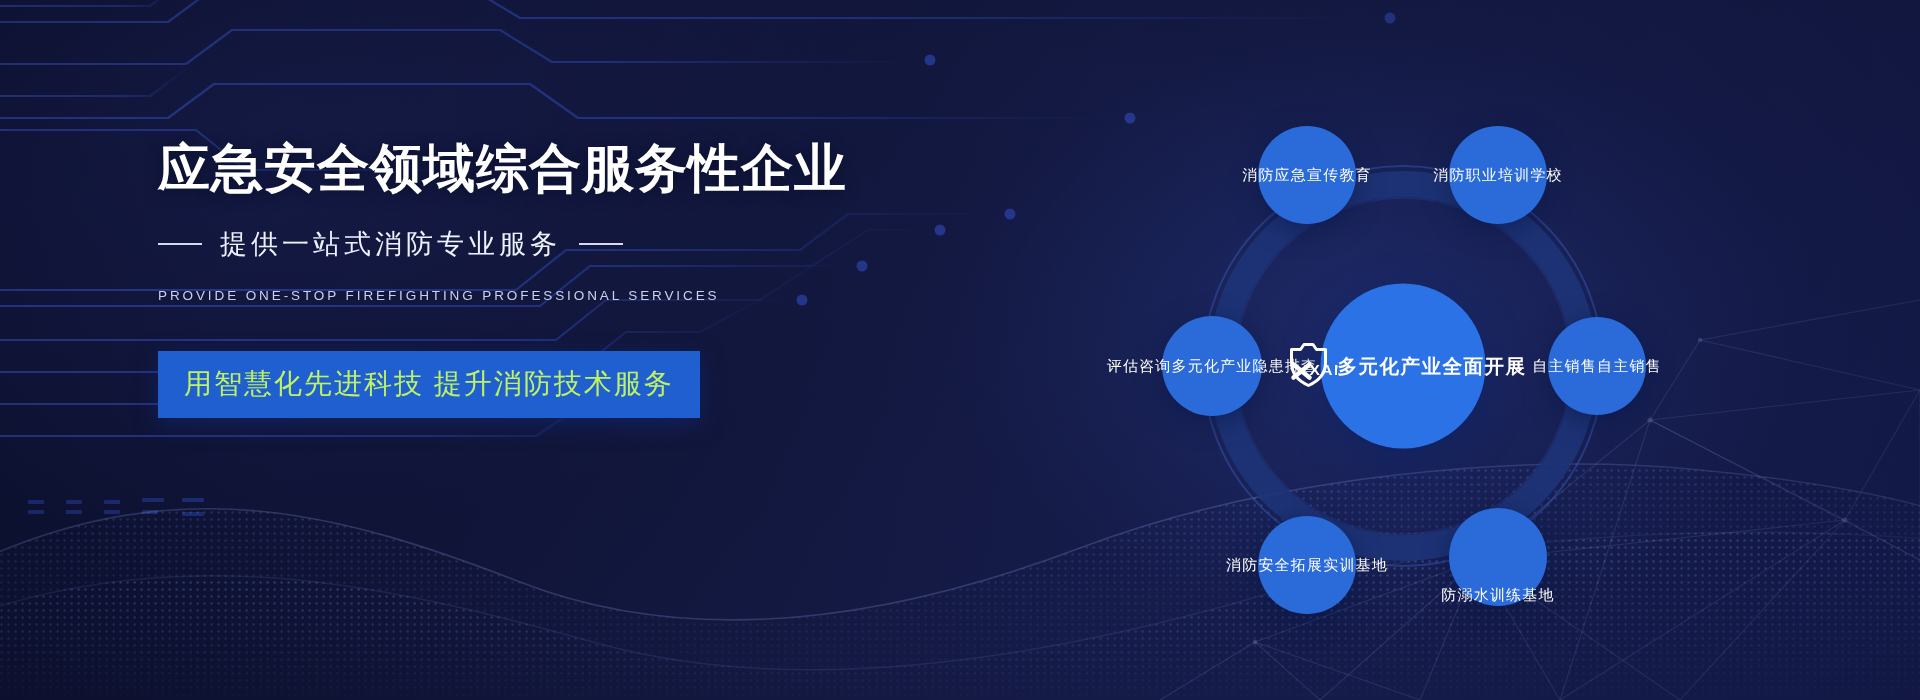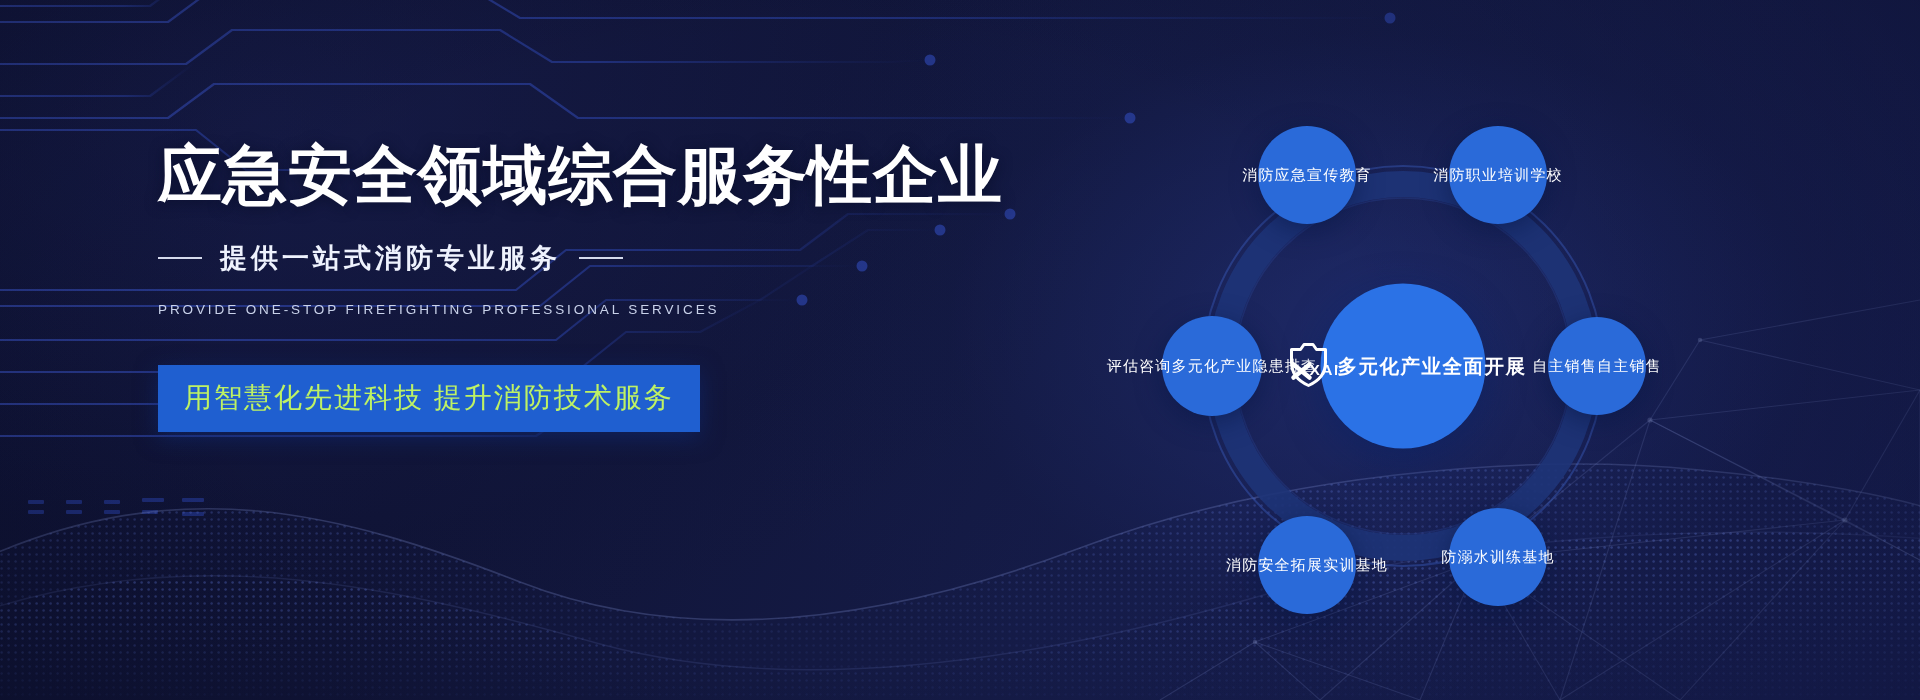--- a/index.html
+++ b/index.html
@@ -34,21 +34,21 @@
   }
 
   
   .left-block {
     position:absolute;
     left:158px;
     top:138px;
     width:700px;
   }
   .headline {
-    font-size:64px;
+    font-size:52px;
     line-height:1.16;
     font-weight:bold;
     color:#ffffff;
     letter-spacing:1px;
     white-space:nowrap;
     text-shadow:0 2px 14px rgba(8,12,40,.8);
   }
   .sub-row {
     display:flex;
     align-items:center;
@@ -61,21 +61,21 @@
     height:2px;
     background:#e6ecfb;
     opacity:.92;
     flex:0 0 auto;
   }
   .subhead {
     font-size:27px;
     color:#eef2fd;
     letter-spacing:4px;
     white-space:nowrap;
-    font-weight:700;
+    font-weight:400;
   }
   .eng {
     margin-top:26px;
     font-size:13.5px;
     letter-spacing:2.9px;
     color:#c9d2ea;
     white-space:nowrap;
     font-weight:400;
   }
   .cta {
@@ -134,21 +134,21 @@
   }
   .logo-mark { margin-bottom:6px; }
   .logo-mark svg { display:block; }
 
   
   #node-promo     { left:222px; top:100px; }
   #node-school    { left:413px; top:100px; }
   #node-assess    { left:127px; top:291px; }
   #node-sales     { left:512px; top:291px; }
   #node-training  { left:222px; top:490px; }
-  #node-water     { left:413px; top:482px; }
+  #node-water     { left:413px; top:482px;align-items:flex-end; }
   #node-center    { left:318px; top:291px; }
 </style>
 </head>
 <body>
 
 <div class="banner">
 
   <div class="bg-layer circuit">
     <svg viewBox="0 0 1920 700" preserveAspectRatio="none" aria-hidden="true">
       <defs>

